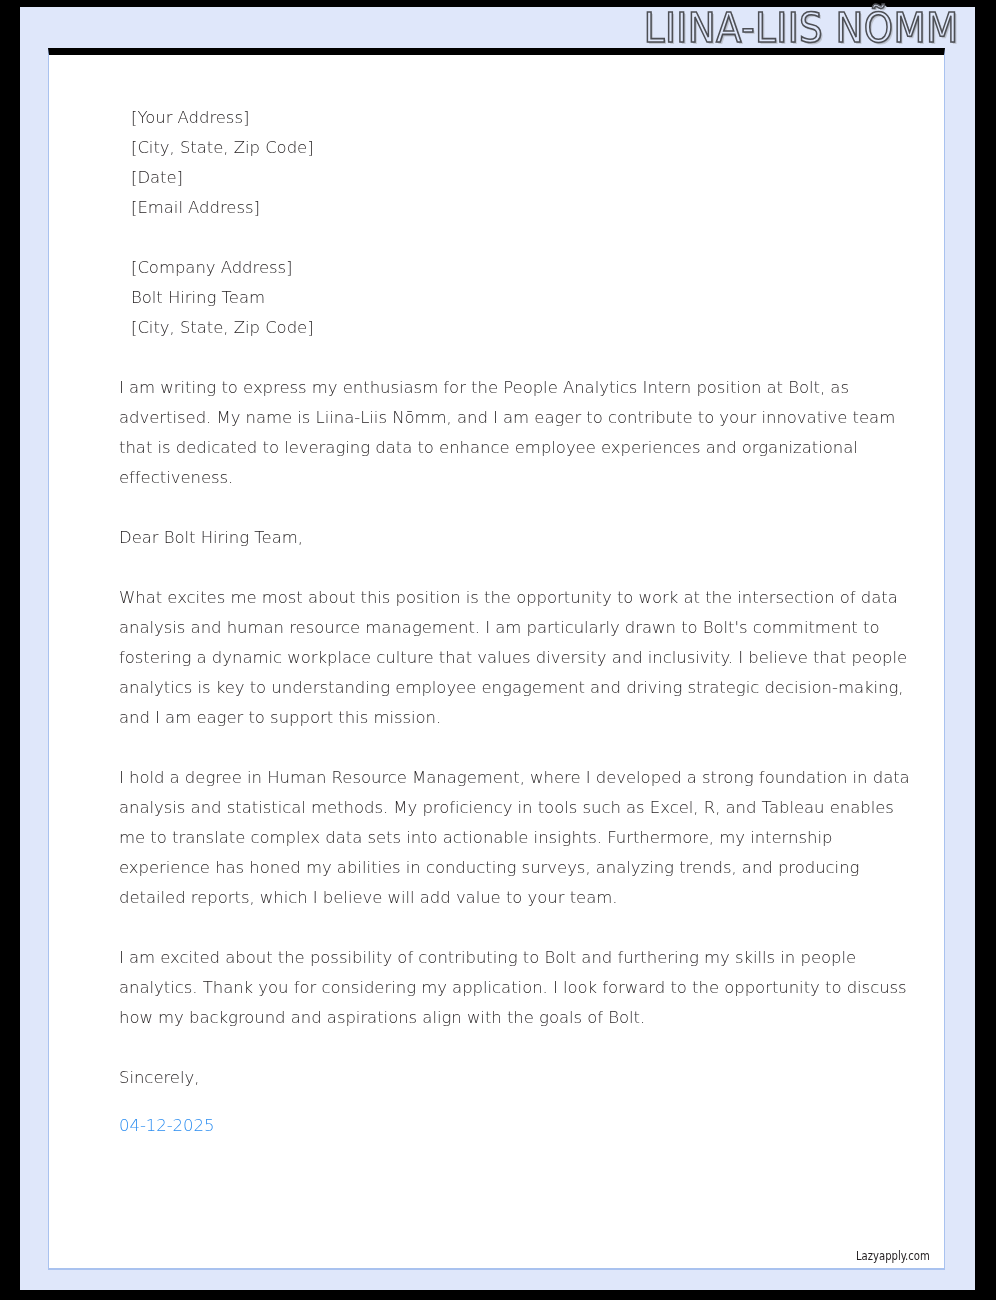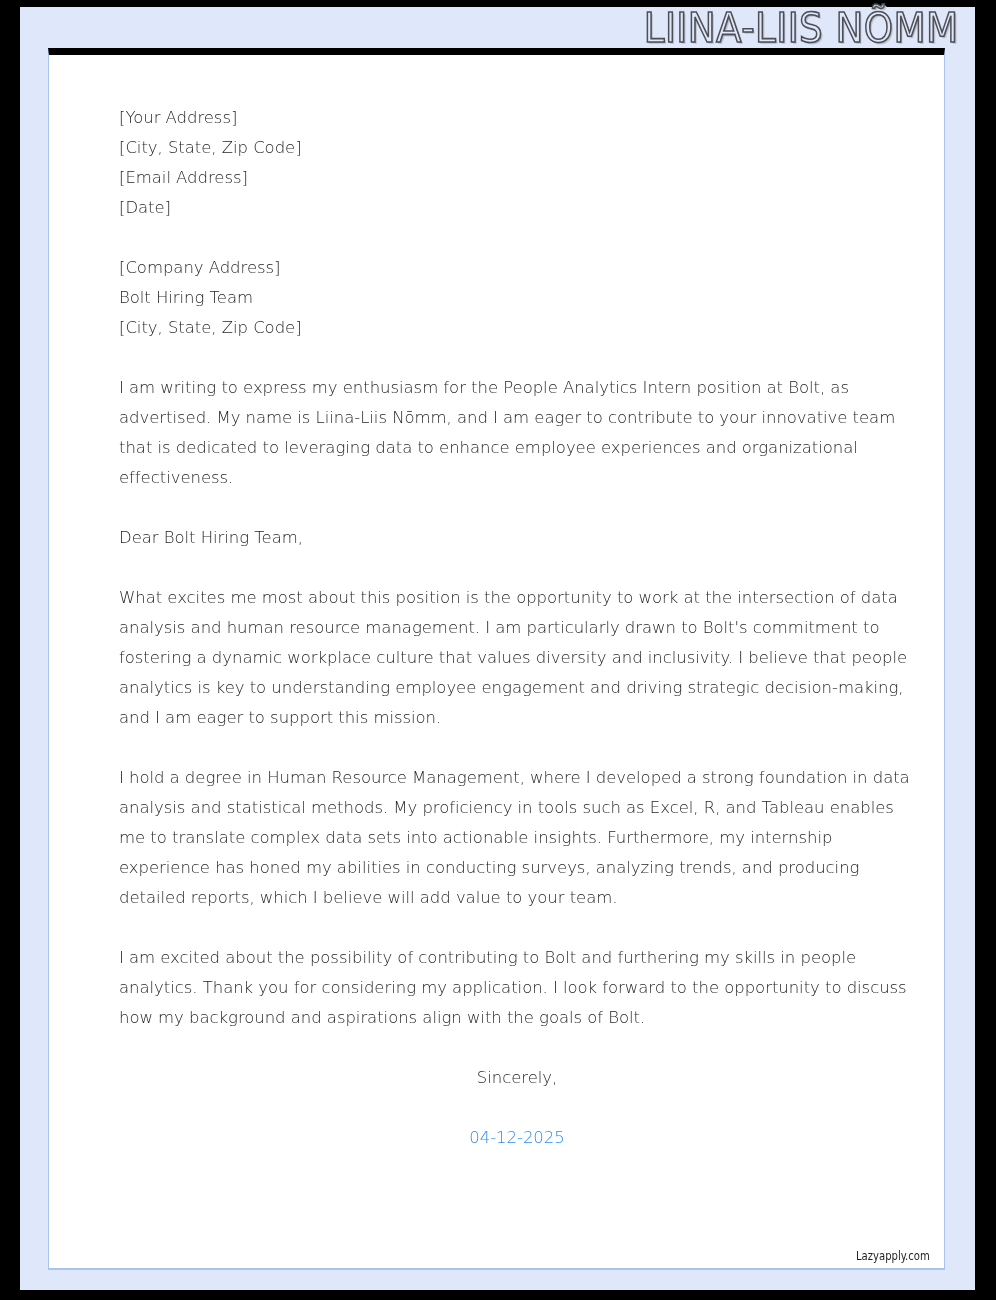--- a/index.html
+++ b/index.html
@@ -87,41 +87,40 @@
     width: 796px;
     font-family: "DejaVu Sans", sans-serif;
     font-size: 16.5px;
     line-height: 30px;
     color: #231f20;
     font-weight: 300;
     letter-spacing: -0.05px;
   }
 
   .blk {
-    margin: 0 0 30px 0;
+    margin: 0 0 30px 12px;
   }
   .blk:last-child {
     margin-bottom: 0;
   }
   .line {
     display: block;
     white-space: pre-wrap;
   }
   .para {
     margin: 0 0 30px 0;
     text-align: left;
   }
   .sign-block {
     margin: 0;
-    text-align: center;
   }
   #letter-date {
     display: block;
     color: #2a8cf0;
-    margin-top: 30px;
+    margin-top: 18px;
   }
 
   
   #footer-watermark {
     position: absolute;
     right: 14px;
     bottom: 4px;
     font-family: "DejaVu Sans Condensed", "Liberation Sans Narrow", "Liberation Sans", sans-serif;
     font-size: 13px;
     line-height: 16px;
@@ -140,22 +139,22 @@
     <div id="letterhead">
       <div id="letterhead-name">LIINA-LIIS NÕMM</div>
     </div>
 
     <div id="letter-card">
       <div id="letter-body">
 
         <div class="blk">
           <span class="line">[Your Address]</span>
           <span class="line">[City, State, Zip Code]</span>
+          <span class="line">[Date]</span>
           <span class="line">[Email Address]</span>
-          <span class="line">[Date]</span>
         </div>
 
         <div class="blk">
           <span class="line">[Company Address]</span>
           <span class="line">Bolt Hiring Team</span>
           <span class="line">[City, State, Zip Code]</span>
         </div>
 
         <p class="para">I am writing to express my enthusiasm for the People Analytics Intern position at Bolt, as advertised. My name is Liina-Liis Nōmm, and I am eager to contribute to your innovative team that is dedicated to leveraging data to enhance employee experiences and organizational effectiveness.</p>
 

